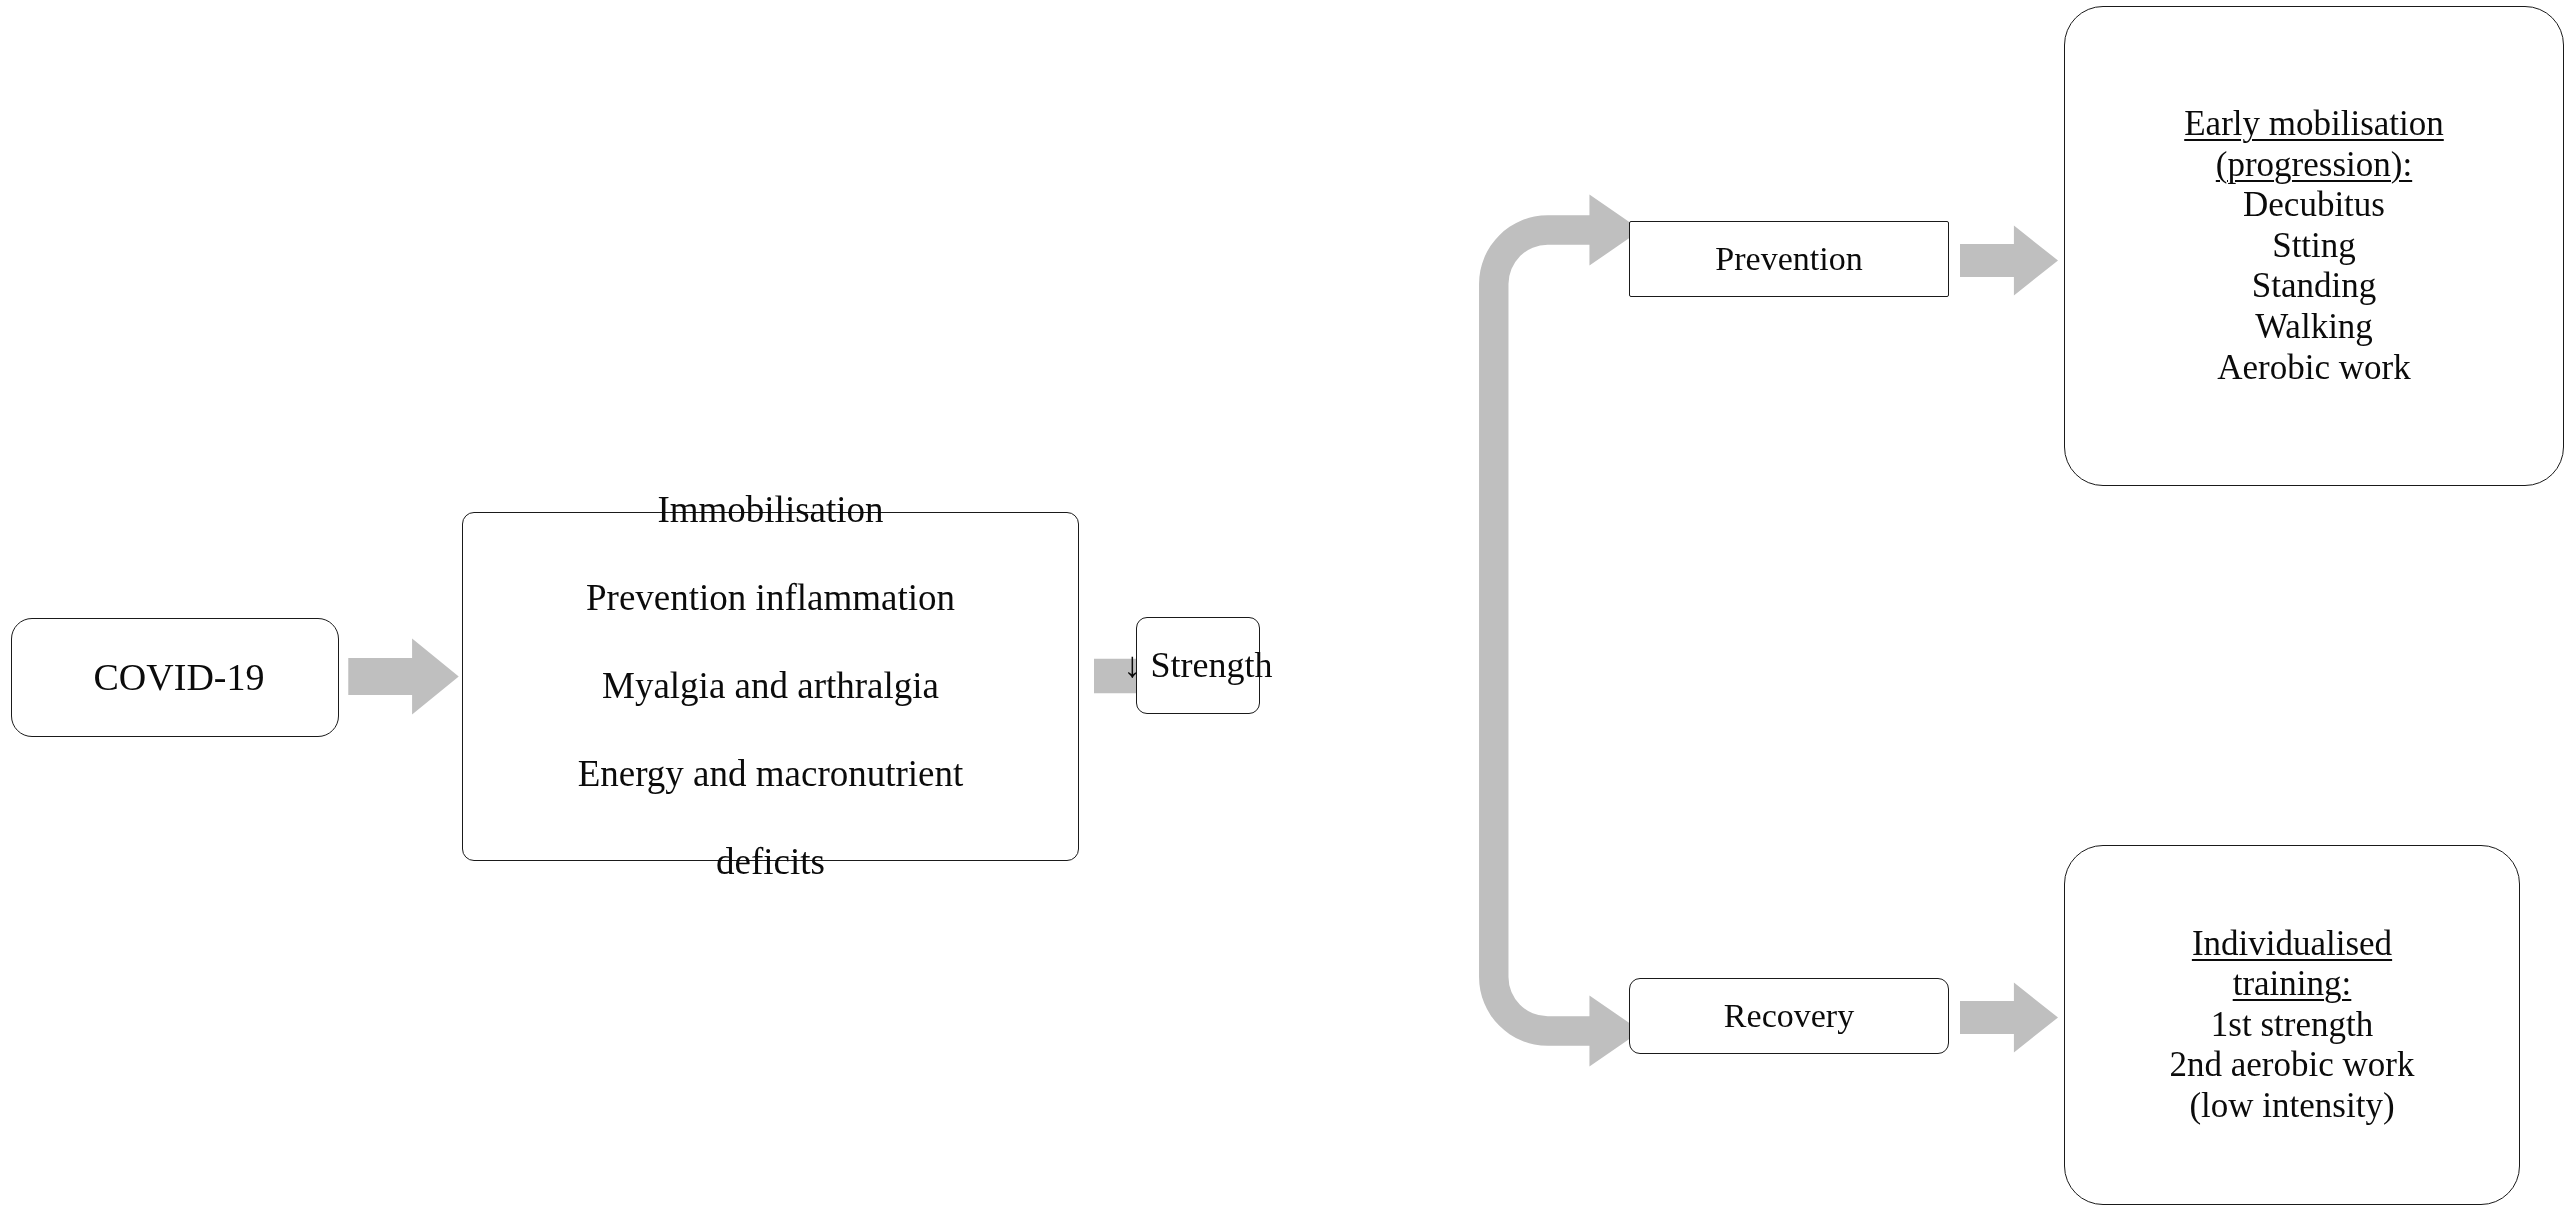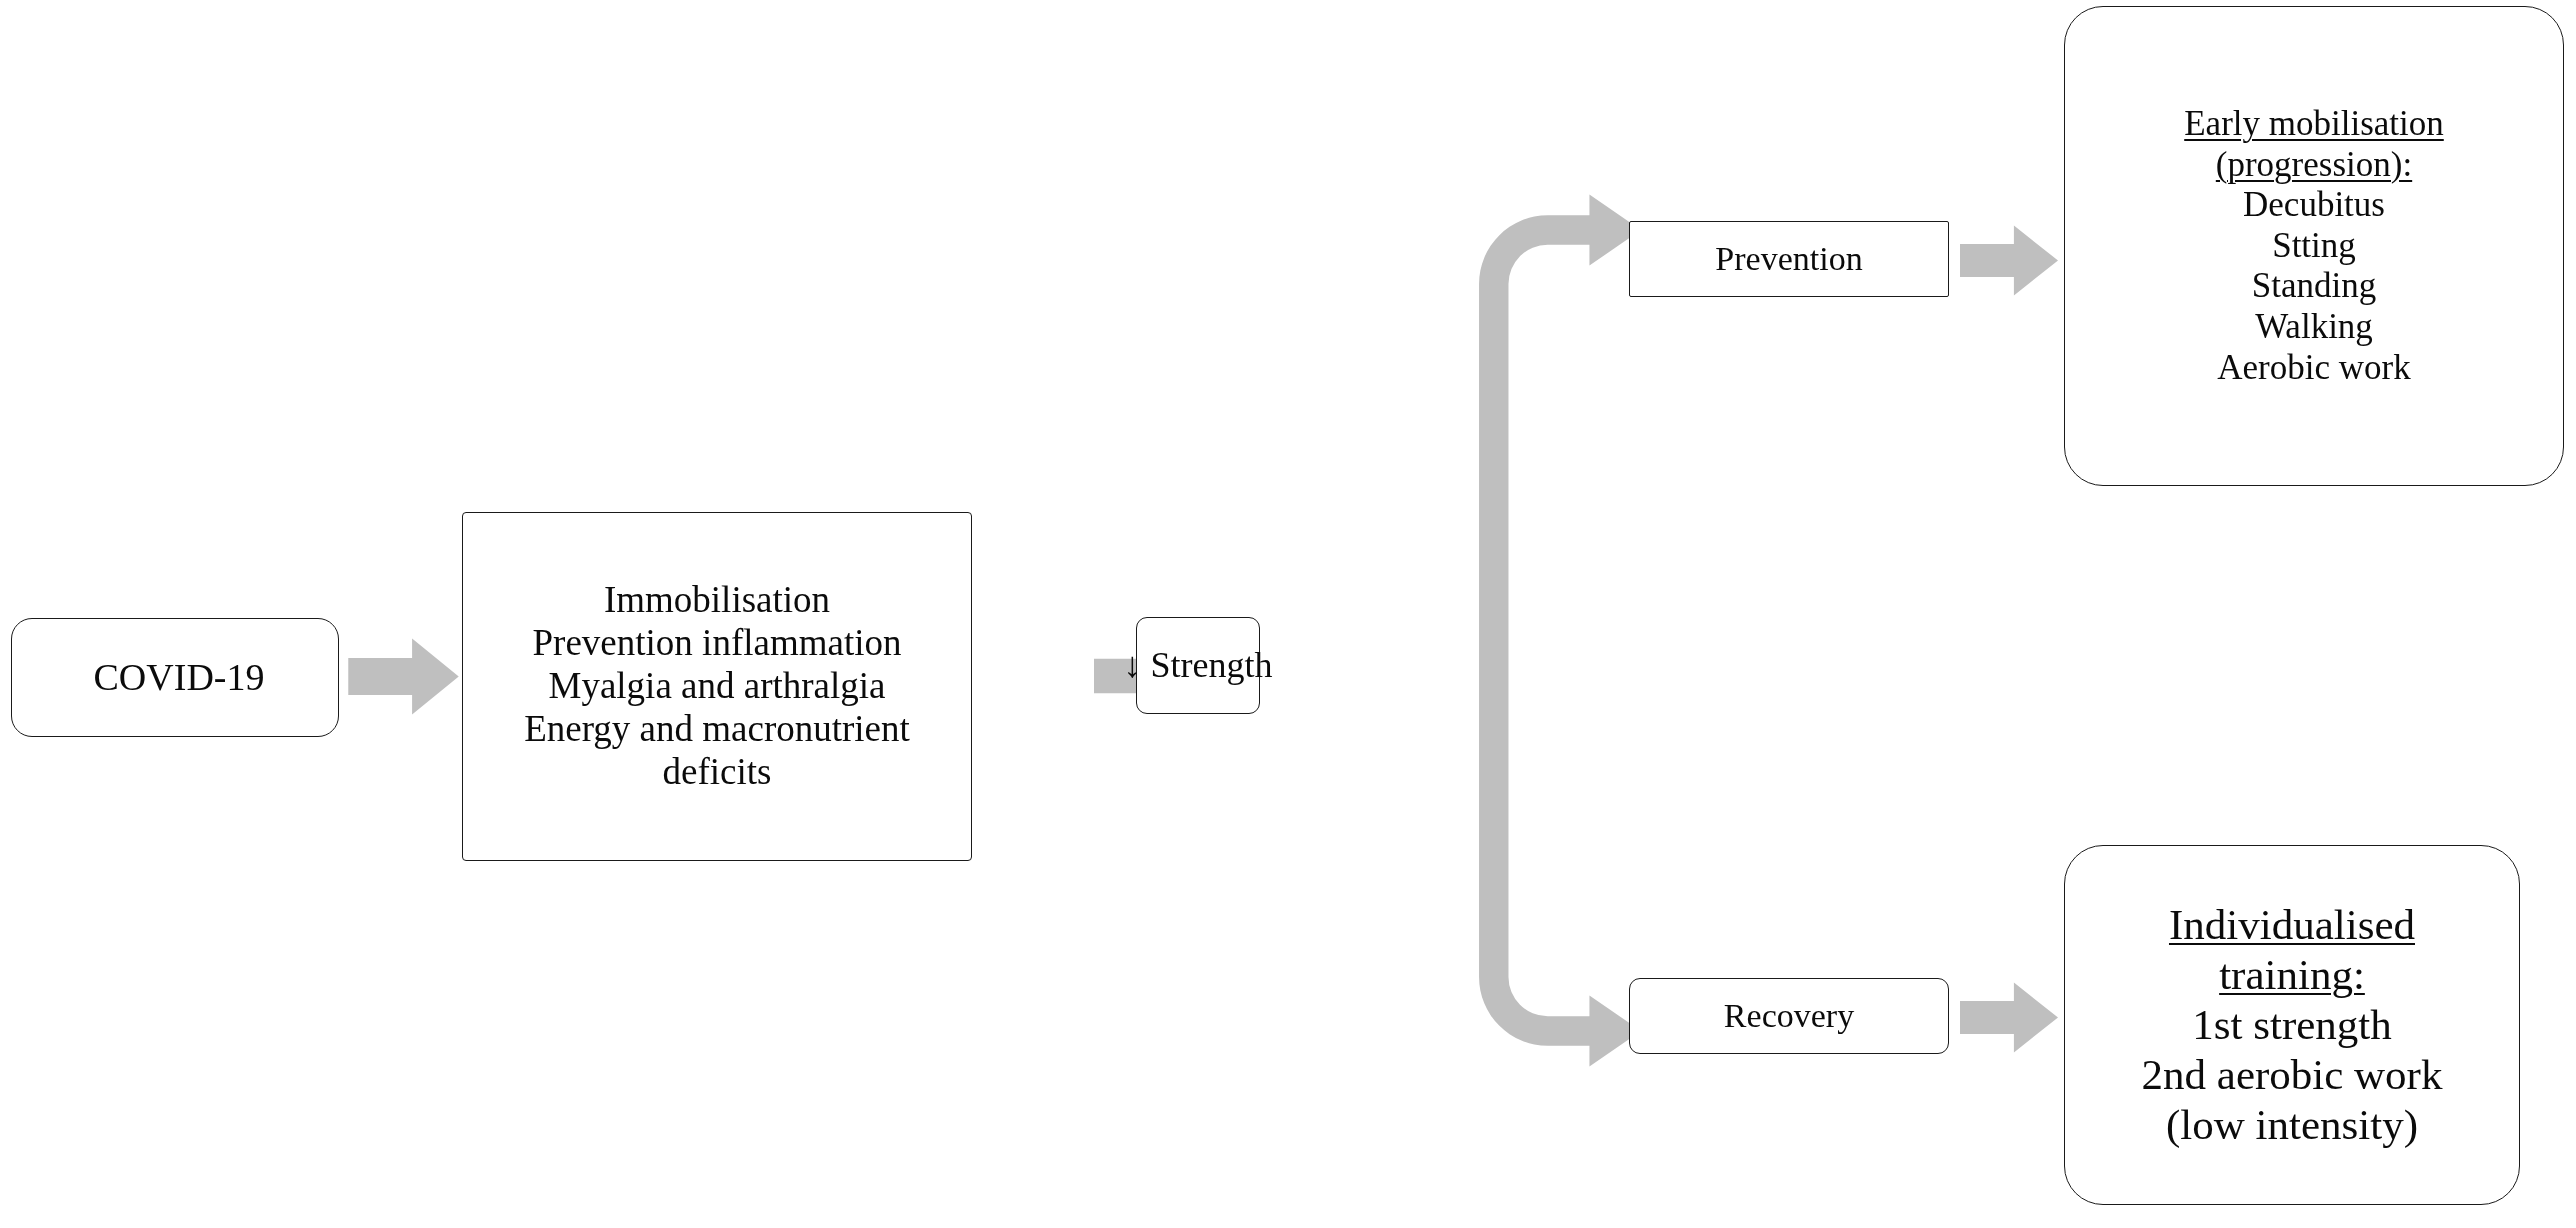--- a/index.html
+++ b/index.html
@@ -44,23 +44,24 @@
   
   #node-covid {
     left: 11px;  top: 618px;
     width: 328px; height: 119px;
     border-radius: 21px;
     font-size: 38px;
     padding-left: 8px;
   }
   #node-mechanisms {
     left: 462px; top: 512px;
-    width: 510px; height: 349px;
-    border-radius: 4px;
+    width: 617px; height: 349px;
+    border-radius: 12px;
     font-size: 37px;
+    gap: 45px;
   }
   #node-strength {
     left: 1136px; top: 617px;
     width: 124px; height: 97px;
     border-radius: 11px;
     font-size: 36px;
   }
   #node-prevention {
     left: 1629px; top: 221px;
     width: 320px; height: 76px;
@@ -76,21 +77,21 @@
   #node-early-mobilisation {
     left: 2064px; top: 6.1px;
     width: 500px; height: 480px;
     border-radius: 39px;
     font-size: 35px;
   }
   #node-individualised-training {
     left: 2064px; top: 845px;
     width: 456px; height: 360px;
     border-radius: 39px;
-    font-size: 43px;
+    font-size: 35px;
     font-family: Liberation Serif, serif;
   }
 
   
   .arrow {
     position: absolute;
   }
   .arrow svg { display: block; overflow: visible; }
 
   #arrow-covid-to-mechanisms { left: 348px; top: 636px; width: 111px; height: 81px; }

